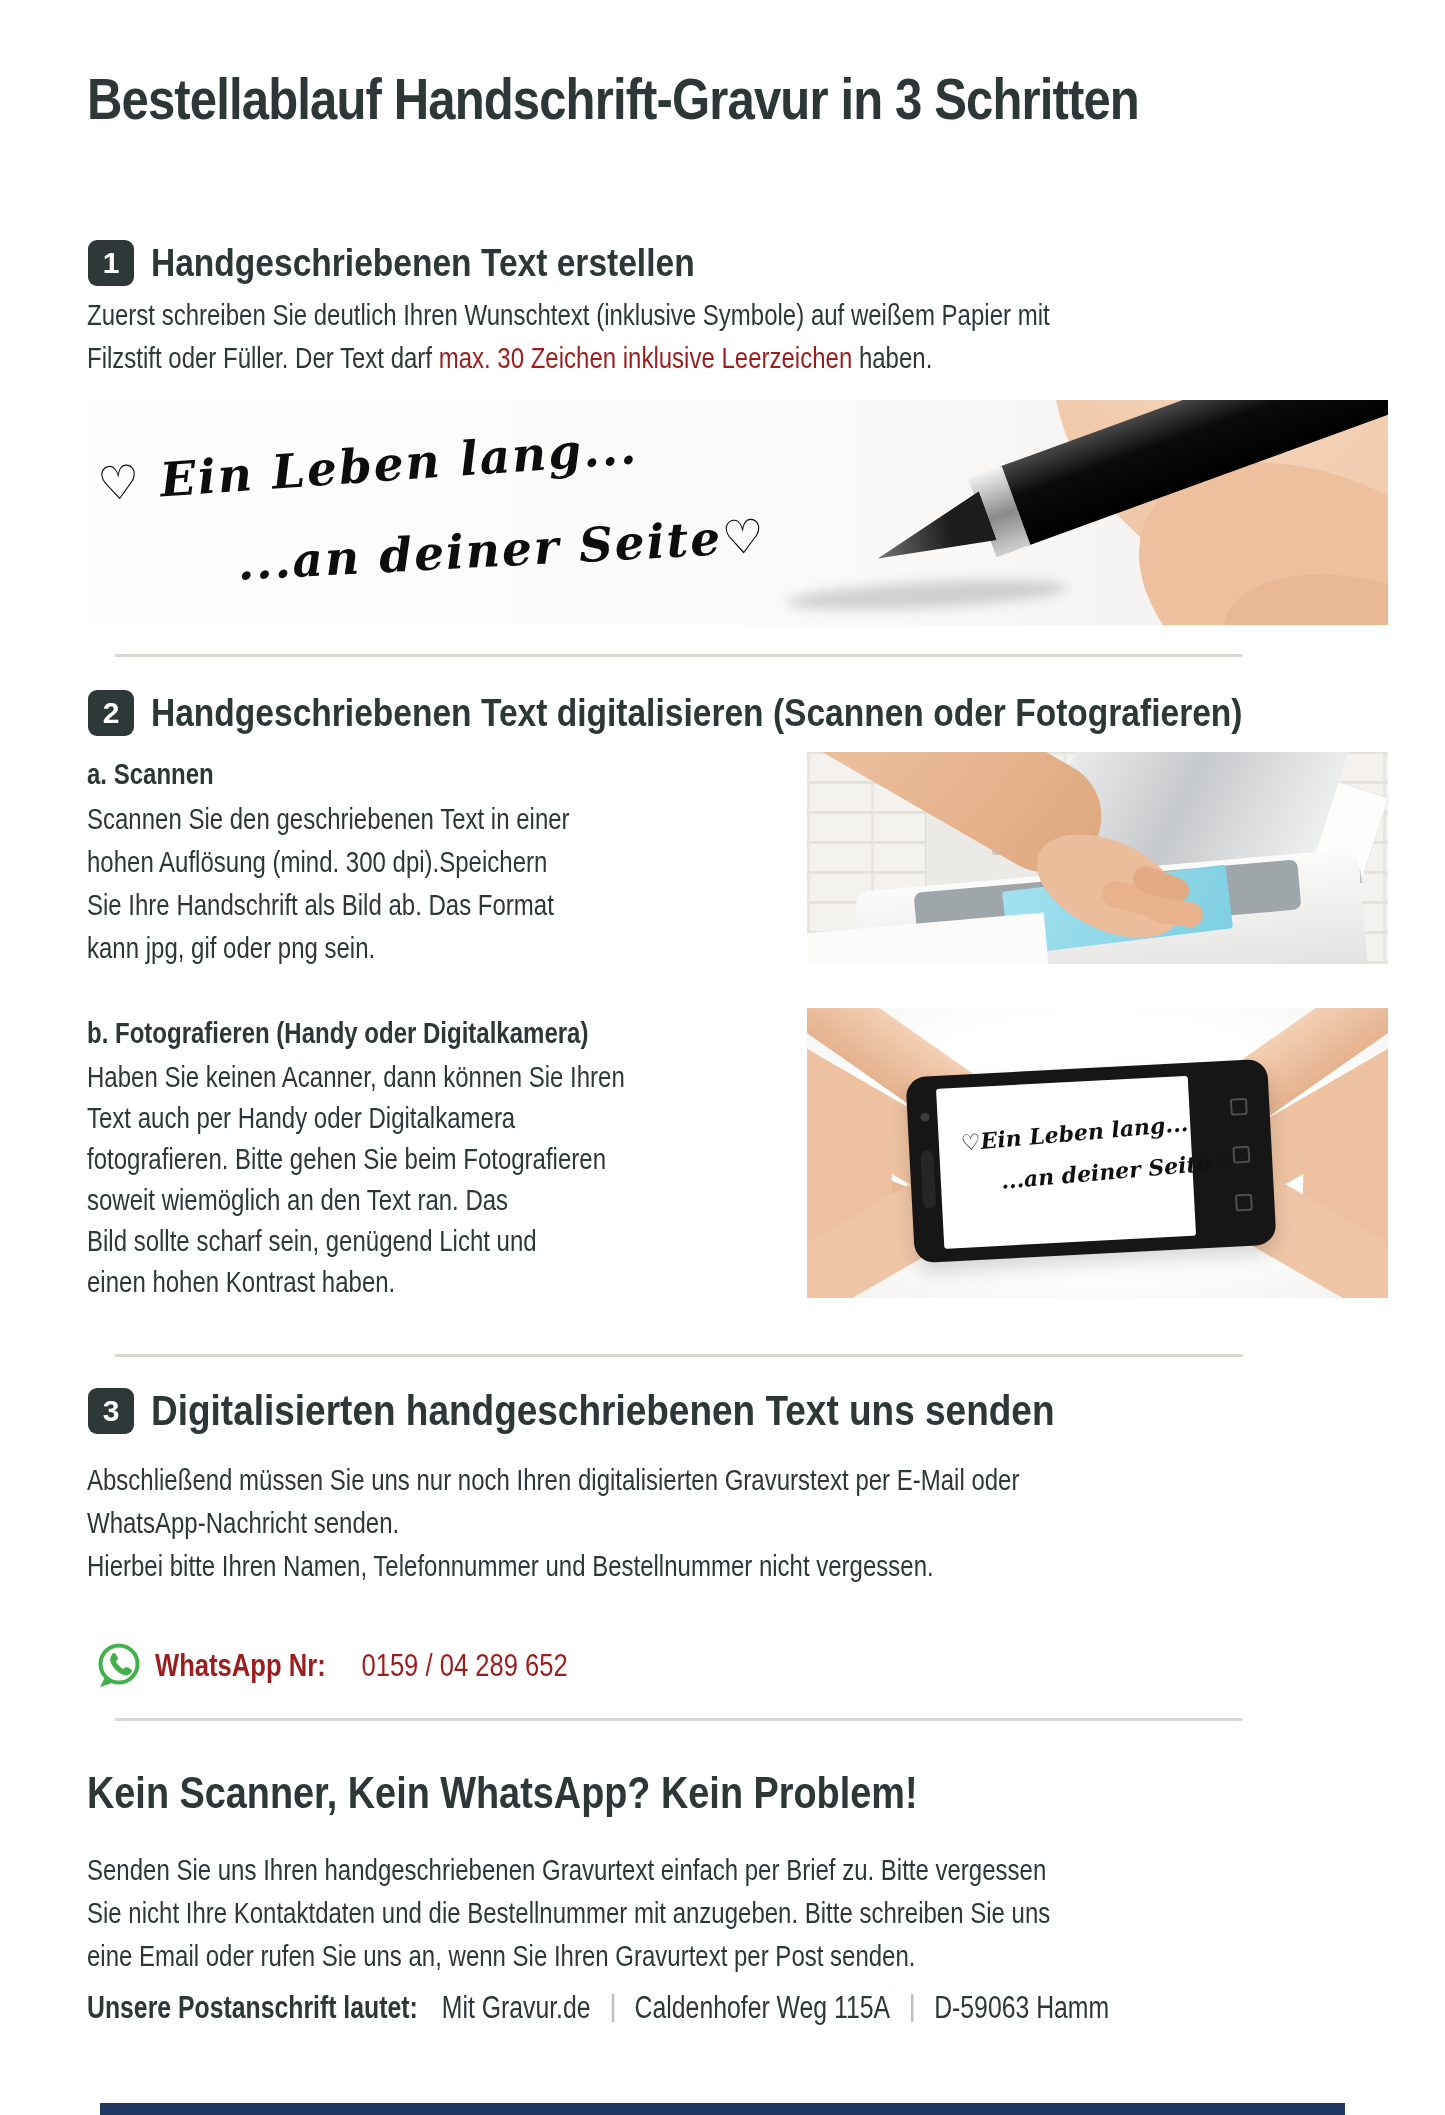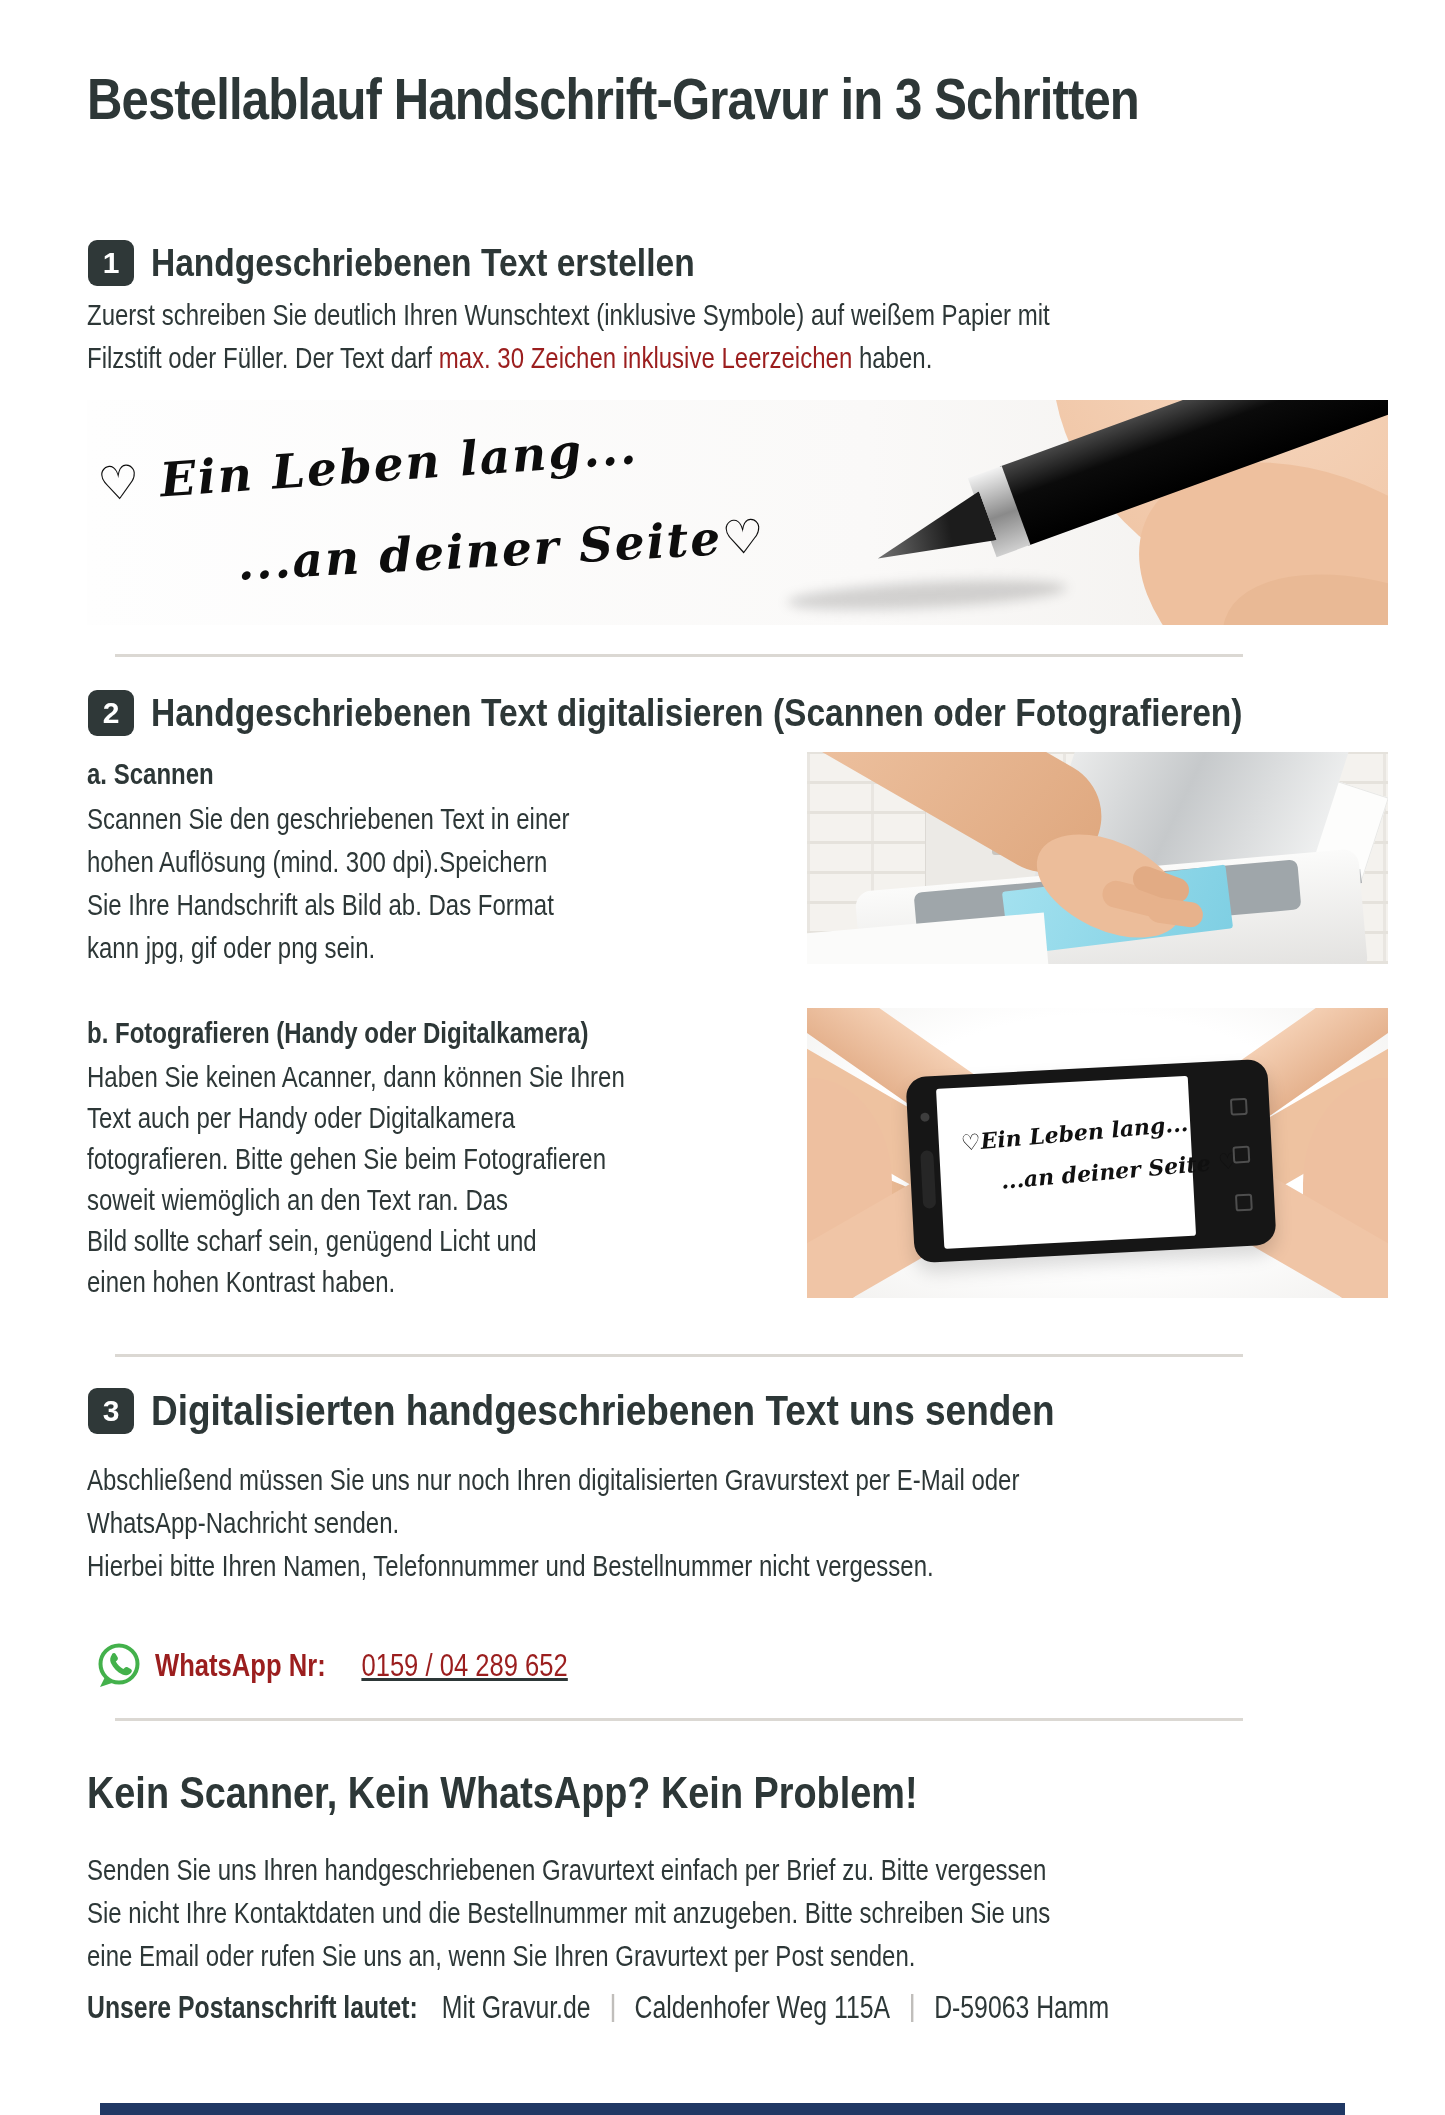--- a/index.html
+++ b/index.html
@@ -224,21 +224,21 @@
       <span>3</span>
     </div>
     <h2 class="step-heading big cxh">Digitalisierten handgeschriebenen Text uns senden</h2>
   </div>
 
   <p class="abs body-text cxb" style="left:87px; top:1458px; margin:0;">Abschließend müssen Sie uns nur noch Ihren digitalisierten Gravurstext per E-Mail oder
 WhatsApp-Nachricht senden.
 Hierbei bitte Ihren Namen, Telefonnummer und Bestellnummer nicht vergessen.</p>
 
 
-  <div class="abs contact-row" style="left:95px; top:1641px;text-decoration:underline;">
+  <div class="abs contact-row" style="left:95px; top:1641px;">
     <svg width="48" height="48" viewBox="0 0 48 48">
       <circle cx="24" cy="23" r="18.5" fill="none" stroke="#43b14b" stroke-width="4"></circle>
       <path d="M10 36 L5 46 L17 42 Z" fill="#43b14b"></path>
       <path d="M17 13 c1.5-1.5 3-1.2 3.8 0.2 l1.8 3.1 c0.6 1.1 0.3 2.2 -0.6 3.1 l-1.2 1.2 c1.7 3.2 4.3 5.8 7.5 7.5 l1.2 -1.2 c0.9 -0.9 2 -1.2 3.1 -0.6 l3.1 1.8 c1.4 0.8 1.7 2.3 0.2 3.8 c-2.3 2.3 -5.6 2.9 -8.5 1.6 c-5.1 -2.3 -9.2 -6.4 -11.5 -11.5 c-1.3 -2.9 -0.7 -6.2 1.1 -8.5 Z" fill="#43b14b"></path>
     </svg>
     <div class="contact-text cxb"><span class="c-label">WhatsApp Nr:</span><span class="c-value">0159 / 04 289 652</span></div>
   </div>
 
   <div class="abs divider" style="left:115px; top:1718px; width:1128px;"></div>
 

